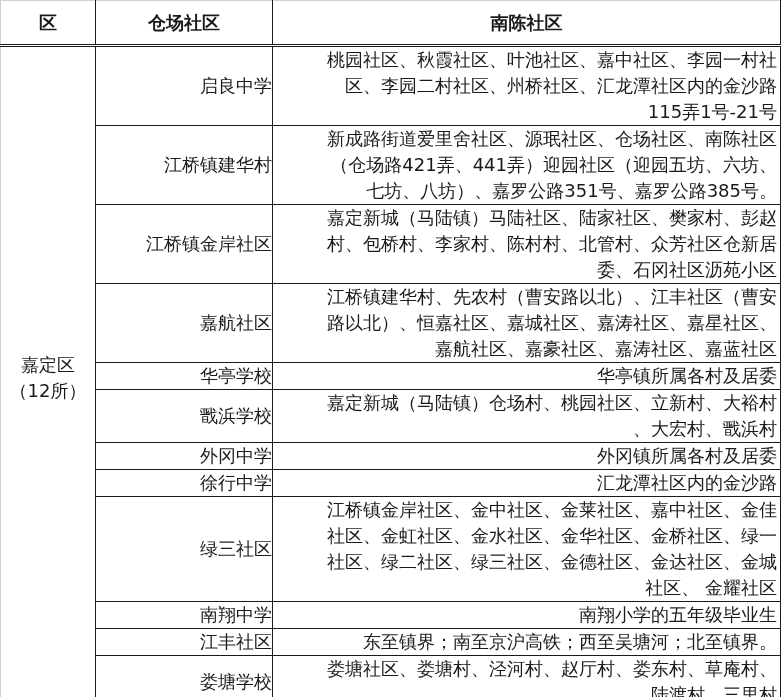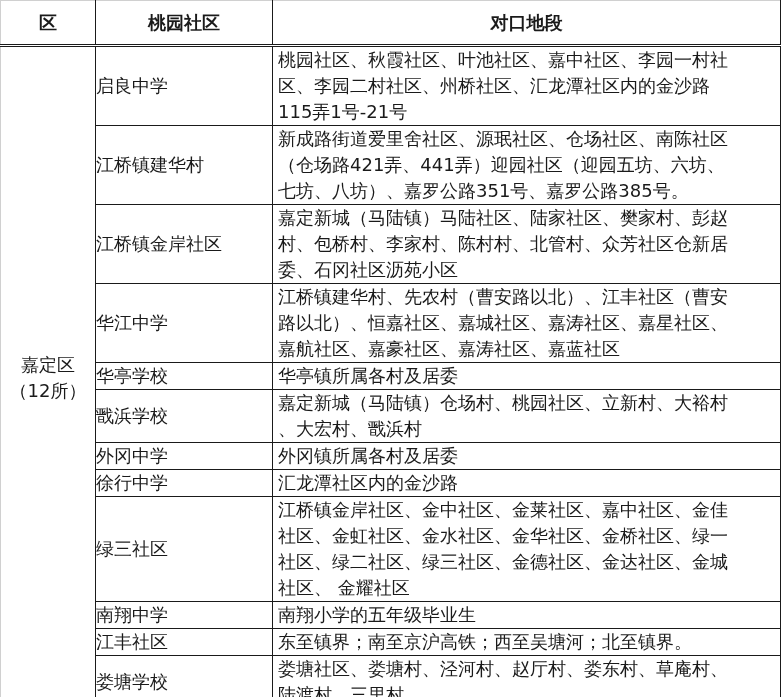--- a/index.html
+++ b/index.html
@@ -44,26 +44,26 @@
       border-top: 1px solid #d0d0d0;
     }
     thead th.h-dist { border-left: 1px solid #d0d0d0; }
     td.district {
       text-align: center;
       font-size: 18px;
       line-height: 26px;
       border-left: 1px solid #d0d0d0;
     }
     td.school {
-      text-align: left;
+      text-align: right;
       font-size: 18px;
       line-height: 26px;
     }
     td.area {
-      text-align: left;
+      text-align: right;
       font-size: 18px;
       line-height: 26px;
       padding: 0 3px 0 5px;
       word-break: break-all;
     }
     tbody tr:last-child td { border-bottom: 2px solid #1a1a1a; }
     .line { display: block; white-space: nowrap; }
   </style>
 </head>
 <body>
@@ -71,22 +71,22 @@
 <div class="table-wrap">
   <table>
     <colgroup>
       <col class="c-dist">
       <col class="c-school">
       <col class="c-area">
     </colgroup>
     <thead>
       <tr>
         <th class="h-dist">区</th>
-        <th>桃园社区</th>
-        <th>对口地段</th>
+        <th>仓场社区</th>
+        <th>南陈社区</th>
       </tr>
     </thead>
     <tbody id="tbody">
       <tr style="height:78px">
         <td class="district" rowspan="12">
           <span class="line">嘉定区</span>
           <span class="line">（12所）</span>
         </td>
         <td class="school">启良中学</td>
         <td class="area">
@@ -105,21 +105,21 @@
       </tr>
       <tr style="height:78px">
         <td class="school">江桥镇金岸社区</td>
         <td class="area">
           <span class="line">嘉定新城（马陆镇）马陆社区、陆家社区、樊家村、彭赵</span>
           <span class="line">村、包桥村、李家村、陈村村、北管村、众芳社区仓新居</span>
           <span class="line">委、石冈社区沥苑小区</span>
         </td>
       </tr>
       <tr style="height:78px">
-        <td class="school">华江中学</td>
+        <td class="school">嘉航社区</td>
         <td class="area">
           <span class="line">江桥镇建华村、先农村（曹安路以北）、江丰社区（曹安</span>
           <span class="line">路以北）、恒嘉社区、嘉城社区、嘉涛社区、嘉星社区、</span>
           <span class="line">嘉航社区、嘉豪社区、嘉涛社区、嘉蓝社区</span>
         </td>
       </tr>
       <tr style="height:26px">
         <td class="school">华亭学校</td>
         <td class="area">
           <span class="line">华亭镇所属各村及居委</span>

